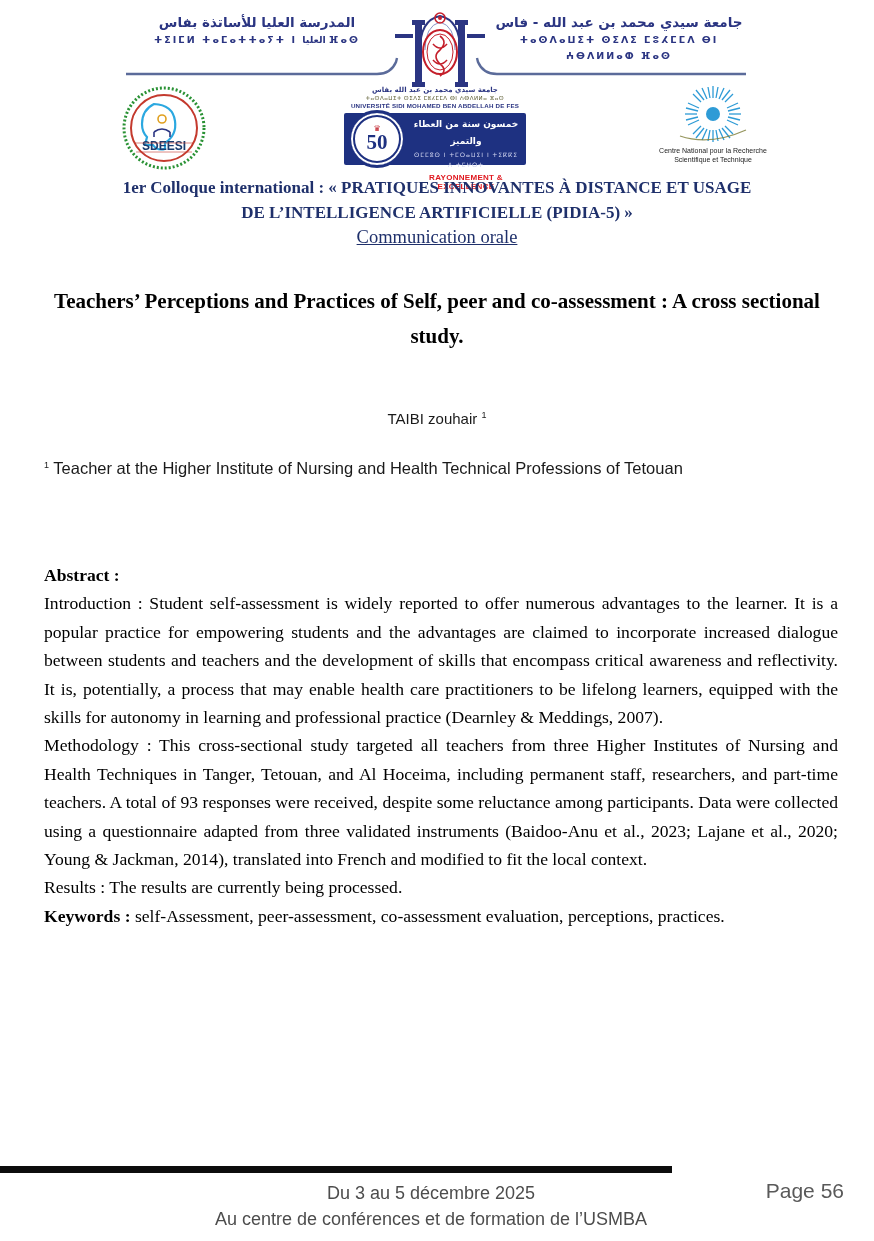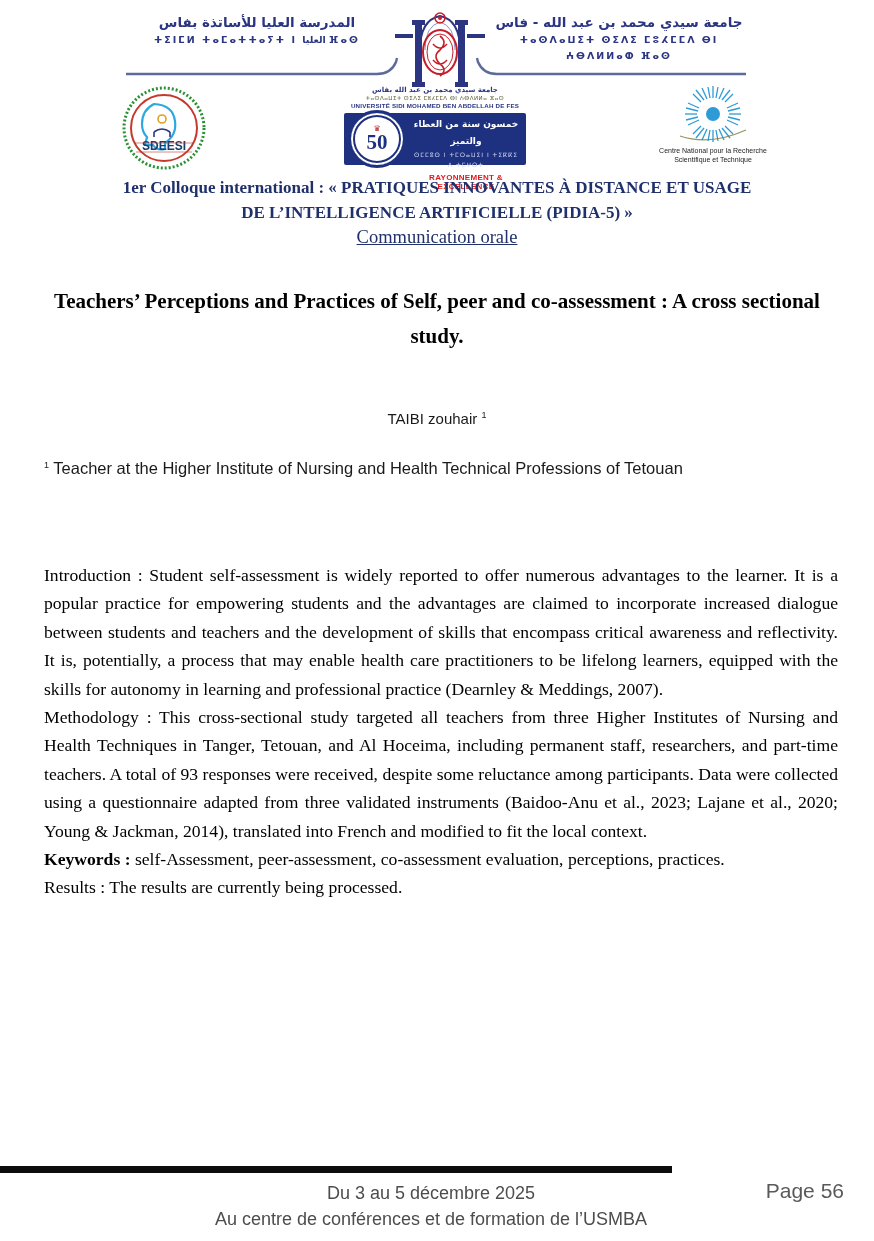--- a/index.html
+++ b/index.html
@@ -198,24 +198,25 @@
 
   <div class="author">
     <span>TAIBI zouhair</span>
     <sup>1</sup>
   </div>
   <div class="affil">
     <sup>1</sup><span> Teacher at the Higher Institute of Nursing and Health Technical Professions of Tetouan</span>
   </div>
 
   <div class="abstract">
+    <p class="lead">Abstract :</p>
     <p>Introduction : Student self-assessment is widely reported to offer numerous advantages to the learner. It is a popular practice for empowering students and the advantages are claimed to incorporate increased dialogue between students and teachers and the development of skills that encompass critical awareness and reflectivity. It is, potentially, a process that may enable health care practitioners to be lifelong learners, equipped with the skills for autonomy in learning and professional practice (Dearnley &amp; Meddings, 2007).</p>
     <p>Methodology : This cross-sectional study targeted all teachers from three Higher Institutes of Nursing and Health Techniques in Tanger, Tetouan, and Al Hoceima, including permanent staff, researchers, and part-time teachers. A total of 93 responses were received, despite some reluctance among participants. Data were collected using a questionnaire adapted from three validated instruments (Baidoo-Anu et al., 2023; Lajane et al., 2020; Young &amp; Jackman, 2014), translated into French and modified to fit the local context.</p>
+    <p>Results : The results are currently being processed.</p>
     <p><span class="lead">Keywords :</span><span> self-Assessment, peer-assessment, co-assessment evaluation, perceptions, practices.</span></p>
-    <p>Results : The results are currently being processed.</p>
   </div>
 
   <div class="footer-bar"></div>
   <div class="footer-center">
     <div>Du 3 au 5 décembre 2025</div>
     <div>Au centre de conférences et de formation de l’USMBA</div>
   </div>
   <div class="page-num">Page 56</div>
 
 </div>

